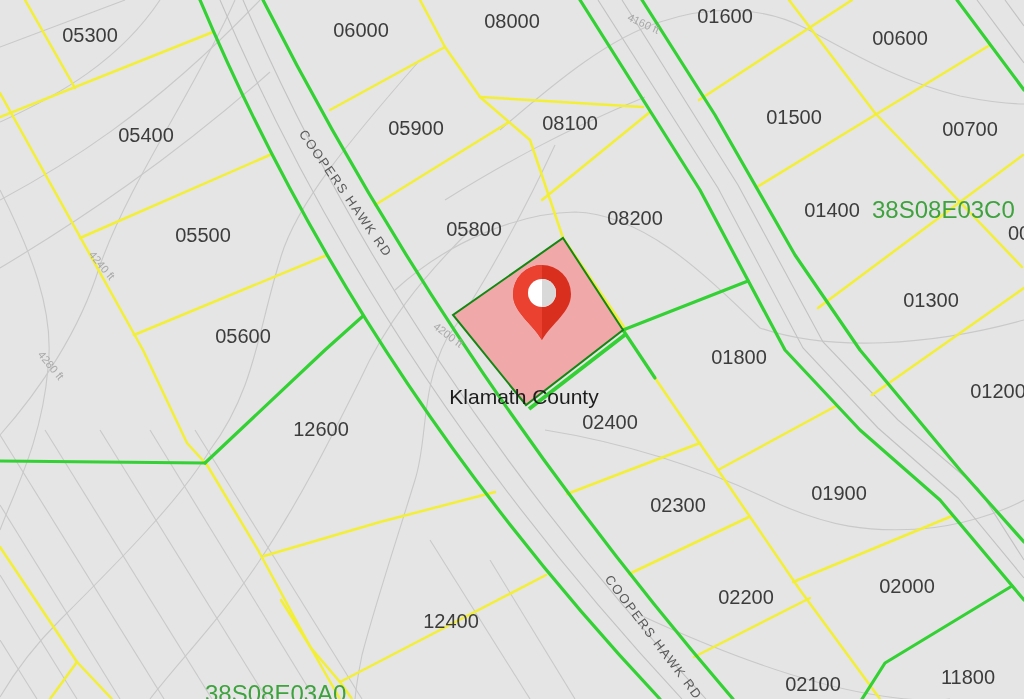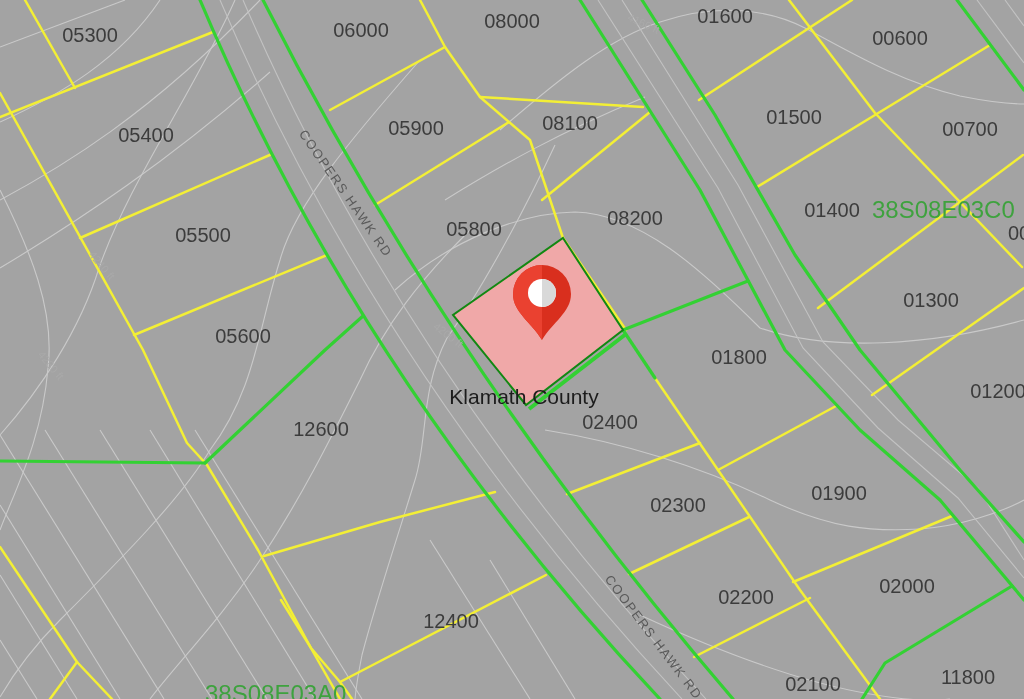--- a/index.html
+++ b/index.html
@@ -1,17 +1,17 @@
 <!DOCTYPE html>
 <html><head>
 <meta charset="utf-8">
 <style>
   html,body{margin:0;padding:0;background:#888;}
   .viewport{
-    position:relative;width:1024px;height:699px;overflow:hidden;background:#a3a3a3;
+    position:relative;width:1024px;height:699px;overflow:hidden;background:#e5e5e5;
     font-family:"Liberation Sans", sans-serif;
   }
   svg{display:block;}
   text{font-family:"Liberation Sans", sans-serif;}
   .parcel-num{fill:#3c3c3c;font-size:20px;}
   .county{fill:#1c1c1c;font-size:21px;}
   .township{fill:#3ea23e;font-size:24px;}
   .roadname{fill:#5a5a5a;font-size:13px;letter-spacing:1.5px;}
   .contourlbl{fill:#a9a9a9;font-size:11px;}
   .yellow{stroke:#f3ef35;stroke-width:2.5;fill:none;stroke-linecap:round;stroke-linejoin:round;}

